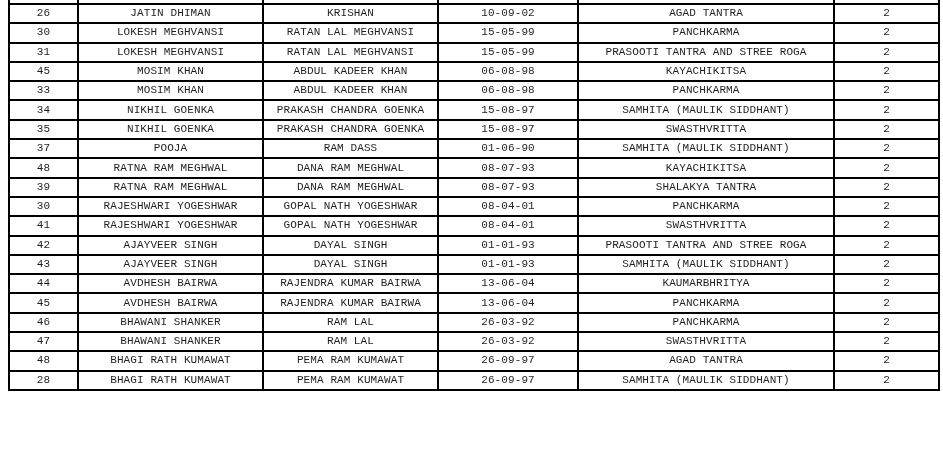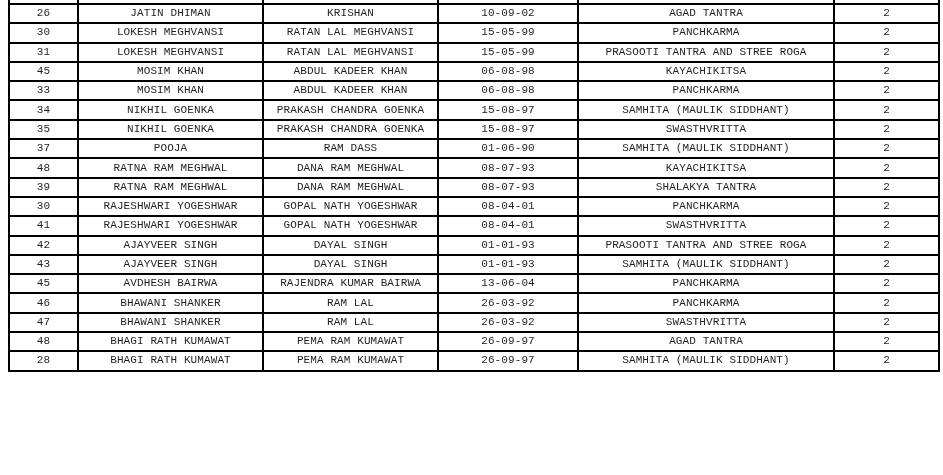--- a/index.html
+++ b/index.html
@@ -171,20 +171,28 @@
         </tr>
         <tr>
           <td>43</td>
           <td>AJAYVEER SINGH</td>
           <td>DAYAL SINGH</td>
           <td>01-01-93</td>
           <td>SAMHITA (MAULIK SIDDHANT)</td>
           <td>2</td>
         </tr>
         <tr>
+          <td>44</td>
+          <td>AVDHESH BAIRWA</td>
+          <td>RAJENDRA KUMAR BAIRWA</td>
+          <td>13-06-04</td>
+          <td>KAUMARBHRITYA</td>
+          <td>2</td>
+        </tr>
+        <tr>
           <td>45</td>
           <td>AVDHESH BAIRWA</td>
           <td>RAJENDRA KUMAR BAIRWA</td>
           <td>13-06-04</td>
           <td>PANCHKARMA</td>
           <td>2</td>
         </tr>
         <tr>
           <td>46</td>
           <td>BHAWANI SHANKER</td>

